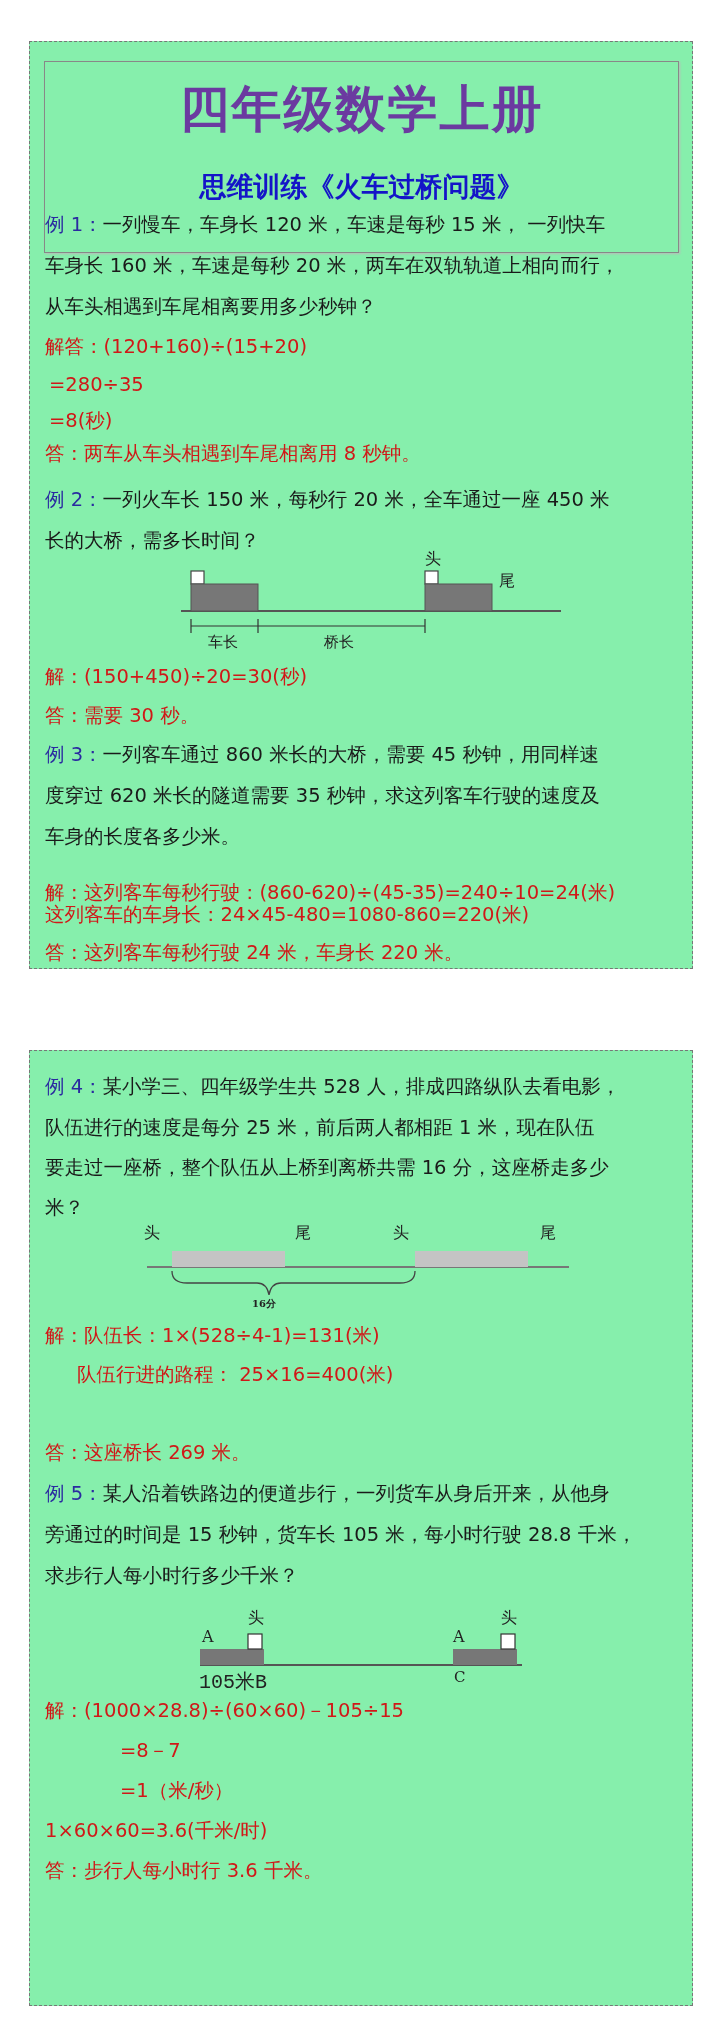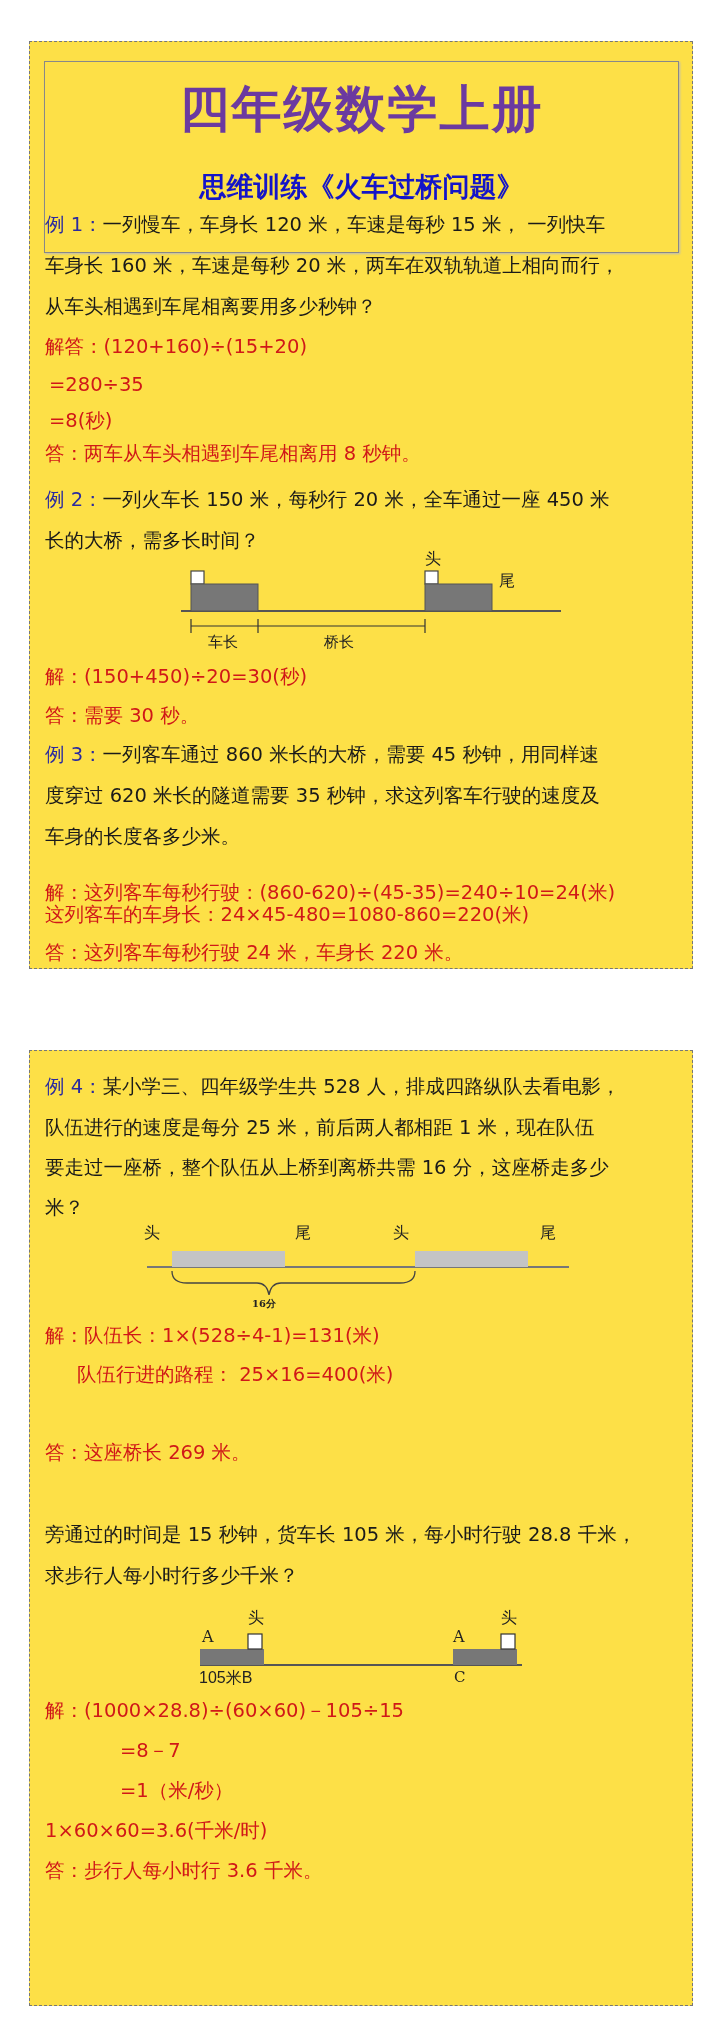--- a/index.html
+++ b/index.html
@@ -3,21 +3,21 @@
 <meta charset="utf-8">
 <style>
   * { box-sizing: border-box; margin: 0; padding: 0; }
   html, body { width: 719px; height: 2036px; background: #ffffff; overflow: hidden; }
   body { position: relative; font-family: "DejaVu Sans", "Liberation Sans", sans-serif; color: #111; }
 
   .card {
     position: absolute;
     left: 29px; width: 664px;
     border: 1.5px dashed #777;
-    background: #fde047;
+    background: #86efac;
   }
   #card1 { top: 41px; height: 928px; }
   #card2 { top: 1050px; height: 956px; }
 
   .title-box {
     position: absolute;
     left: 14px; top: 19px; width: 635px; height: 192px;
     border: 1.5px solid #888;
     box-shadow: 1px 1px 2px #bbb;
     text-align: center;
@@ -119,36 +119,37 @@
     <span style="position:absolute; left:148px; top:2px; font-size:16px; color:#222">尾</span>
     <span style="position:absolute; left:246px; top:2px; font-size:16px; color:#222">头</span>
     <span style="position:absolute; left:393px; top:2px; font-size:16px; color:#222">尾</span>
     <span style="position:absolute; left:105px; top:76px; font-size:10px; font-weight:bold; color:#222; font-family:'DejaVu Serif', serif">16分</span>
   </div>
 
   <div class="line red" style="top:272px">解：队伍长：1×(528÷4-1)=131(米)</div>
   <div class="line red" style="top:311px; left:47px">队伍行进的路程： 25×16=400(米)</div>
   <div class="line red" style="top:389px">答：这座桥长 269 米。</div>
 
+  <div class="line" style="top:430px"><span class="label">例 5：</span><span>某人沿着铁路边的便道步行，一列货车从身后开来，从他身</span></div>
   <div class="line" style="top:471px">旁通过的时间是 15 秒钟，货车长 105 米，每小时行驶 28.8 千米，</div>
   <div class="line" style="top:512px">求步行人每小时行多少千米？</div>
 
   <div class="diagram" style="left:170px; top:543px; width:360px; height:100px">
     <svg width="360" height="100" viewBox="0 0 360 100">
       <line x1="0" y1="71" x2="322" y2="71" stroke="#555" stroke-width="2"></line>
       <rect x="0" y="55" width="64" height="16" fill="#777"></rect>
       <rect x="48" y="40" width="14" height="15" fill="#fff" stroke="#333" stroke-width="1.2"></rect>
       <rect x="253" y="55" width="64" height="16" fill="#777"></rect>
       <rect x="301" y="40" width="14" height="15" fill="#fff" stroke="#333" stroke-width="1.2"></rect>
     </svg>
     <span style="position:absolute; left:48px; top:14px; font-size:16px; color:#222; font-family:'DejaVu Serif', serif">头</span>
     <span style="position:absolute; left:2px; top:33px; font-size:16px; color:#222; font-family:'DejaVu Serif', serif">A</span>
     <span style="position:absolute; left:301px; top:14px; font-size:16px; color:#222; font-family:'DejaVu Serif', serif">头</span>
     <span style="position:absolute; left:253px; top:33px; font-size:16px; color:#222; font-family:'DejaVu Serif', serif">A</span>
-    <span style="position:absolute; left:-1px; top:74px; font-size:16px; color:#222; font-family:Liberation Sans, sans-serif">105米B</span>
+    <span style="position:absolute; left:-1px; top:74px; font-size:20px; color:#222; font-family:Liberation Mono, monospace">105米B</span>
     <span style="position:absolute; left:254px; top:74px; font-size:15px; color:#222; font-family:'DejaVu Serif', serif">C</span>
   </div>
 
   <div class="line red" style="top:647px">解：(1000×28.8)÷(60×60)－105÷15</div>
   <div class="line red" style="top:687px; left:90px">=8－7</div>
   <div class="line red" style="top:727px; left:90px">=1（米/秒）</div>
   <div class="line red" style="top:767px">1×60×60=3.6(千米/时)</div>
   <div class="line red" style="top:807px">答：步行人每小时行 3.6 千米。</div>
 </div>
 

